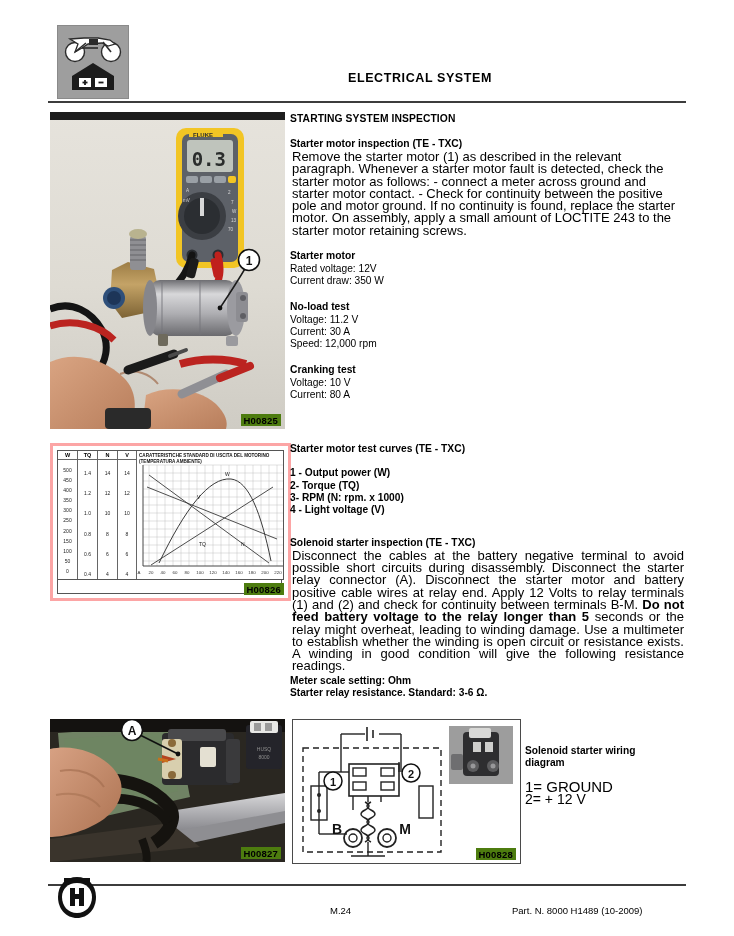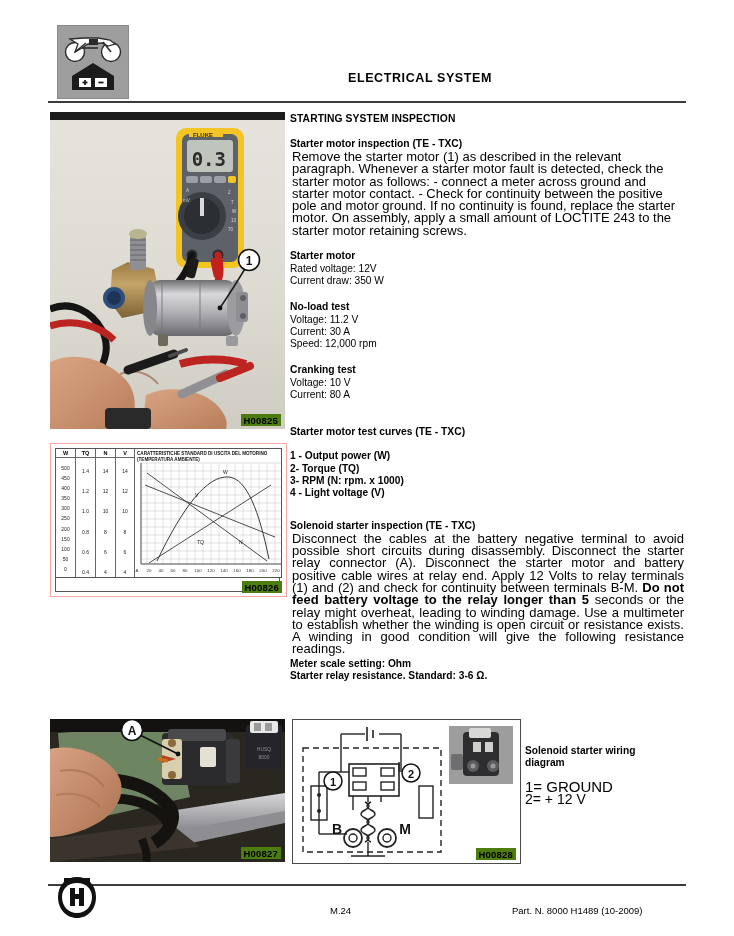--- a/index.html
+++ b/index.html
@@ -72,21 +72,21 @@
     padding: 1px 3px 0 3px;
     letter-spacing: 0.2px;
   }
 
   
   #chart-panel {
     position: absolute;
     left: 50px; top: 443px;
     width: 235px; height: 152px;
     background: #ffffff;
-    border: 1px solid #fca5a5;
+    border: 3px solid #fca5a5;
     overflow: hidden;
     text-decoration: underline;
   }
   #chart-inner {
     position: absolute;
     left: 4px; top: 4px;
     width: 225px; height: 128px;
     border: 1px solid #555;
     background: #fff;
   }
@@ -527,21 +527,21 @@
     <div class="spec-line">Current: 30 A</div>
     <div class="spec-line">Speed: 12,000 rpm</div>
   </div>
 
   <div class="spec-block">
     <div class="h-sub">Cranking test</div>
     <div class="spec-line">Voltage: 10 V</div>
     <div class="spec-line">Current: 80 A</div>
   </div>
 
-  <div style="margin-top:25px;">
+  <div style="margin-top:42px;">
     <div class="h-sub">Starter motor test curves (TE - TXC)</div>
   </div>
 
   <div class="legend-list">
     <div>1 - Output power (W)</div>
     <div>2- Torque (TQ)</div>
     <div>3- RPM (N: rpm. x 1000)</div>
     <div>4 - Light voltage (V)</div>
   </div>
 

